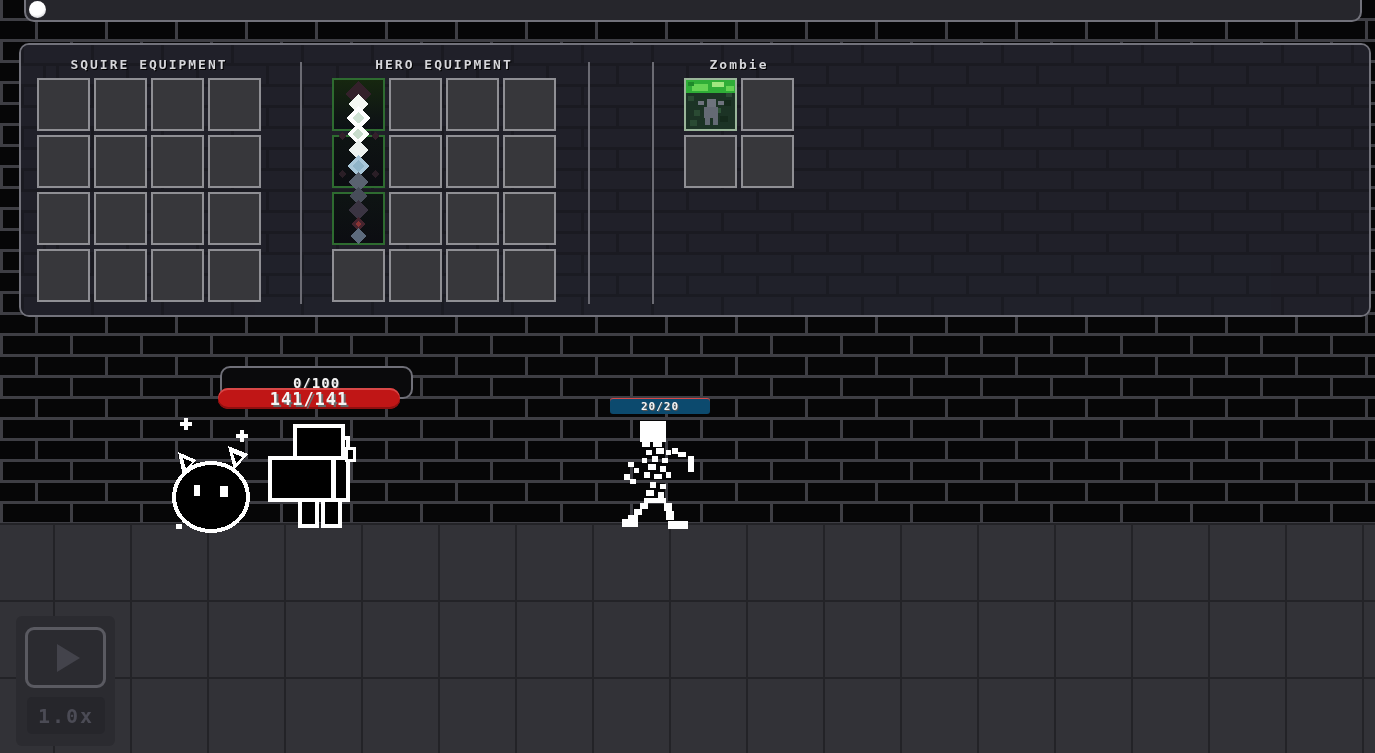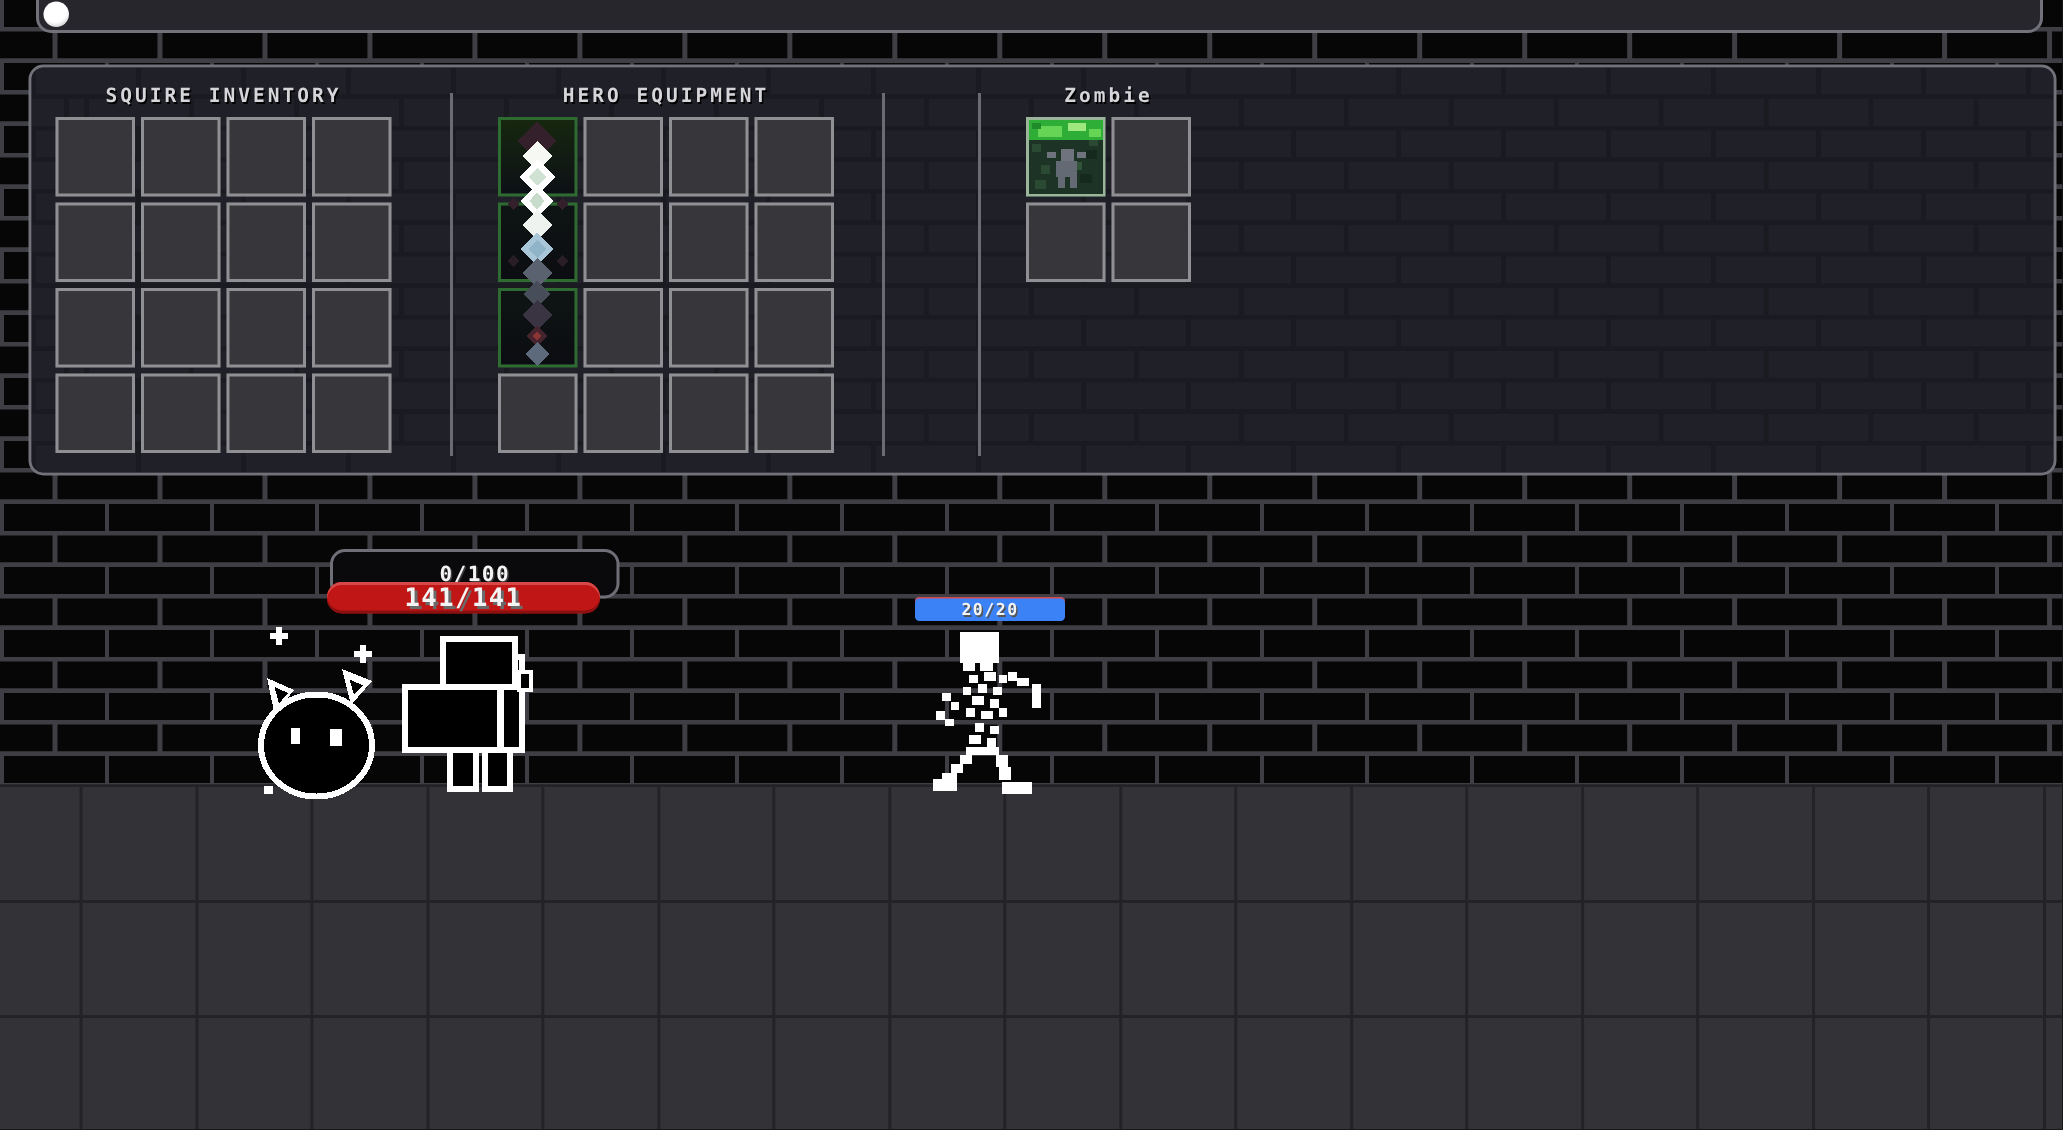--- a/index.html
+++ b/index.html
@@ -41,21 +41,21 @@
   
   .bar{position:absolute;box-sizing:border-box;display:flex;align-items:center;justify-content:center;
        color:#f4f4f4;font-weight:bold;}
   .xp-bar{left:220px;top:366px;width:193px;height:33px;border-radius:10px;
     background:#0a0a0c;border:2px solid #6f6f78;font-size:14px;letter-spacing:1px;
     text-shadow:1px 1px 0 #3c3c3c;}
   .hp-hero{left:218px;top:388px;width:182px;height:21px;border-radius:10px;
     background:#c01616;box-shadow:inset 0 2px 0 #d94848,inset 0 -2px 0 #8d1010;
     font-size:17px;letter-spacing:1px;text-shadow:2px 2px 0 #6a6a6a;}
   .hp-enemy{left:610px;top:398px;width:100px;height:16px;border-radius:3px;
-    background:#3b82f6;box-shadow:inset 0 1px 0 #d94848;
+    background:#0c4a6e;box-shadow:inset 0 1px 0 #d94848;
     font-size:11px;letter-spacing:1px;text-shadow:1px 1px 0 #555;}
 
   .sprite{position:absolute;}
 
   
   .controls{position:absolute;left:16px;top:616px;width:99px;height:130px;
     background:#2b2b30;border-radius:6px;}
   .play-btn{position:absolute;left:9px;top:11px;width:81px;height:61px;box-sizing:border-box;
     border:3px solid #5a5a61;border-radius:9px;background:#2b2b30;
     display:flex;align-items:center;justify-content:center;cursor:pointer;}
@@ -115,21 +115,21 @@
         <div class="brick-row" style="height: 21px; box-sizing: border-box; border-bottom: 3px solid rgb(26, 27, 34); background: repeating-linear-gradient(90deg, rgb(26, 27, 34) 0px, rgb(26, 27, 34) 3px, rgb(33, 34, 43) 3px, rgb(33, 34, 43) 70px) 0px;"></div>
         <div class="brick-row" style="height: 21px; box-sizing: border-box; border-bottom: 3px solid rgb(26, 27, 34); background: repeating-linear-gradient(90deg, rgb(26, 27, 34) 0px, rgb(26, 27, 34) 3px, rgb(33, 34, 43) 3px, rgb(33, 34, 43) 70px) 35px;"></div>
         <div class="brick-row" style="height: 21px; box-sizing: border-box; border-bottom: 3px solid rgb(26, 27, 34); background: repeating-linear-gradient(90deg, rgb(26, 27, 34) 0px, rgb(26, 27, 34) 3px, rgb(33, 34, 43) 3px, rgb(33, 34, 43) 70px) 0px;"></div>
         <div class="brick-row" style="height: 21px; box-sizing: border-box; border-bottom: 3px solid rgb(26, 27, 34); background: repeating-linear-gradient(90deg, rgb(26, 27, 34) 0px, rgb(26, 27, 34) 3px, rgb(33, 34, 43) 3px, rgb(33, 34, 43) 70px) 35px;"></div>
         <div class="brick-row" style="height: 21px; box-sizing: border-box; border-bottom: 3px solid rgb(26, 27, 34); background: repeating-linear-gradient(90deg, rgb(26, 27, 34) 0px, rgb(26, 27, 34) 3px, rgb(33, 34, 43) 3px, rgb(33, 34, 43) 70px) 0px;"></div>
         <div class="brick-row" style="height: 21px; box-sizing: border-box; border-bottom: 3px solid rgb(26, 27, 34); background: repeating-linear-gradient(90deg, rgb(26, 27, 34) 0px, rgb(26, 27, 34) 3px, rgb(33, 34, 43) 3px, rgb(33, 34, 43) 70px) 35px;"></div>
         <div class="brick-row" style="height: 21px; box-sizing: border-box; border-bottom: 3px solid rgb(26, 27, 34); background: repeating-linear-gradient(90deg, rgb(26, 27, 34) 0px, rgb(26, 27, 34) 3px, rgb(33, 34, 43) 3px, rgb(33, 34, 43) 70px) 0px;"></div>
       </div>
 
     <div class="section" style="left:16px;width:224px;">
-      <div class="sec-title">SQUIRE INVENTORY</div>
+      <div class="sec-title">SQUIRE EQUIPMENT</div>
       <div class="grid" style="position: absolute; grid-template-columns: repeat(4, 53px);">
           <div class="slot"></div>
           <div class="slot"></div>
           <div class="slot"></div>
           <div class="slot"></div>
           <div class="slot"></div>
           <div class="slot"></div>
           <div class="slot"></div>
           <div class="slot"></div>
           <div class="slot"></div>
@@ -287,14 +287,22 @@
     <rect x="24" y="80" width="22" height="5" fill="#fff"></rect>
     <rect x="20" y="85" width="8" height="6" fill="#fff"></rect>
       <rect x="14" y="91" width="8" height="6" fill="#fff"></rect>
     <rect x="8" y="97" width="10" height="5" fill="#fff"></rect>
       <rect x="2" y="101" width="16" height="8" fill="#fff"></rect>
     <rect x="44" y="85" width="8" height="8" fill="#fff"></rect>
       <rect x="46" y="93" width="8" height="9" fill="#fff"></rect>
     <rect x="48" y="103" width="20" height="8" fill="#fff"></rect>
   </svg>
 
+  <div class="controls">
+    <div class="play-btn">
+      <div class="play-tri"></div>
+    </div>
+    <div class="speed">
+      <span>1.0x</span>
+    </div>
+  </div>
 
 </div>
 
 </body></html>

